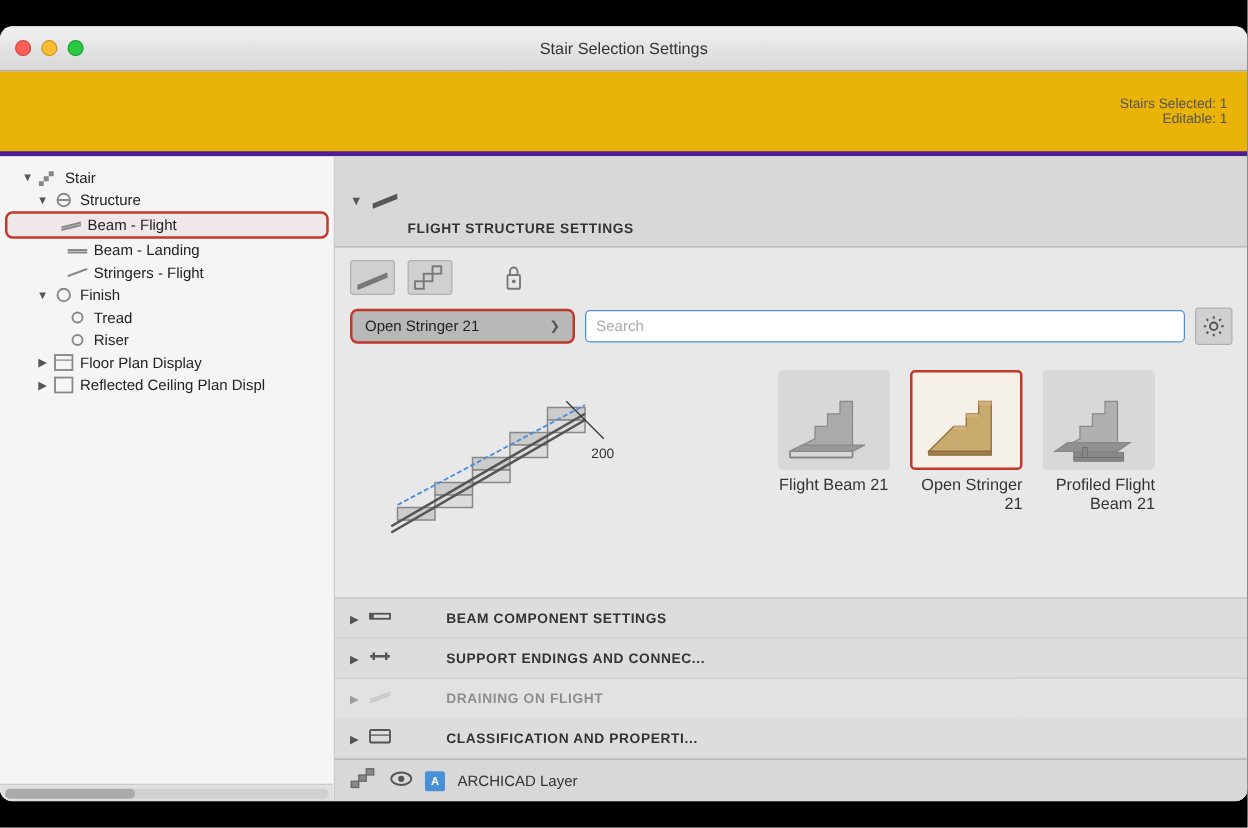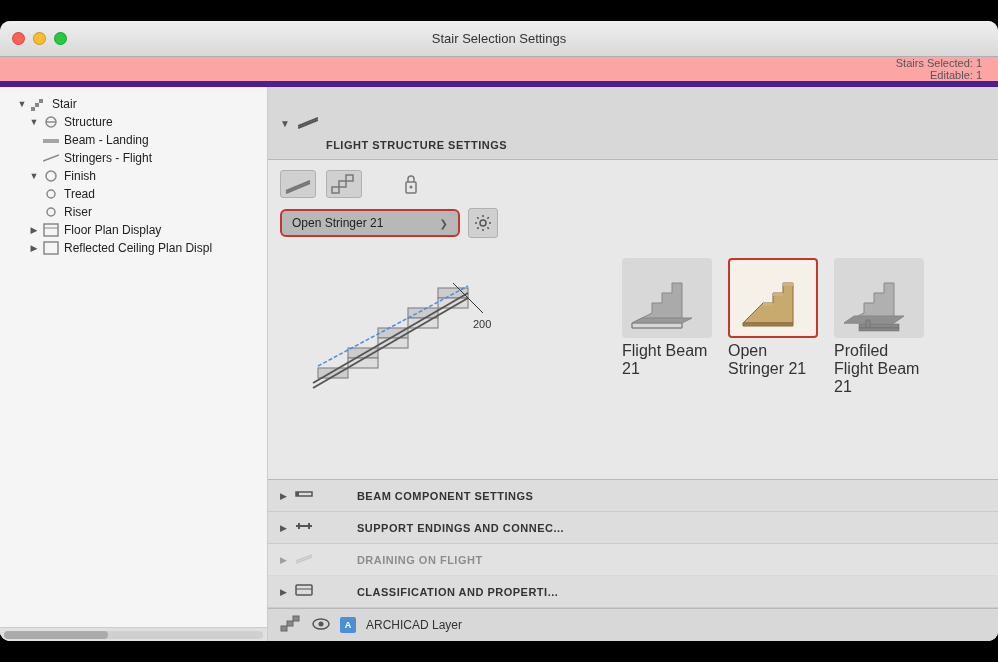--- a/index.html
+++ b/index.html
@@ -46,26 +46,26 @@
     }
     .btn-close { background: #ff5f57; }
     .btn-min { background: #febc2e; }
     .btn-max { background: #28c840; }
     .titlebar-title {
       font-size: 13px;
       font-weight: 500;
       color: #333;
     }
     .info-bar {
-      background: #fca5a5;
-      padding: 0 16px;
+      background: #eab308;
+      padding: 20px 16px;
       text-align: right;
       font-size: 11px;
       color: #555;
-      border-bottom: 6px solid #4c1d95;
+      border-bottom: 4px solid #4c1d95;
       flex-shrink: 0;
     }
     .main-content {
       display: flex;
       flex: 1;
       overflow: hidden;
     }
     
     .sidebar {
       width: 268px;
@@ -89,21 +89,21 @@
       font-size: 12px;
     }
     .tree-item.highlighted {
       border: 2px solid #c0392b;
       border-radius: 6px;
       background: #f0e8e8;
       margin: 0 4px;
     }
     .tree-indent-1 { padding-left: 16px; }
     .tree-indent-2 { padding-left: 28px; }
-    .tree-indent-3 { padding-left: 42px; }
+    .tree-indent-3 { padding-left: 42px; margin-left: 11px; }
     .tree-arrow {
       width: 12px;
       height: 12px;
       display: inline-flex;
       align-items: center;
       justify-content: center;
       color: #555;
       font-size: 9px;
       margin-right: 2px;
     }
@@ -297,23 +297,23 @@
       display: flex;
       align-items: center;
       justify-content: center;
       overflow: hidden;
     }
     .thumbnail-img.selected {
       border: 2px solid #c0392b;
       background: #f5f0e8;
     }
     .thumbnail-label {
-      font-size: 16px;
+      font-size: 13px;
       color: #333;
-      text-align: left;
+      text-align: right;
       max-width: 90px;
     }
     .bottom-sections {
       flex-shrink: 0;
       border-top: 1px solid #b8b8b8;
     }
     .section-row {
       display: flex;
       align-items: center;
       padding: 7px 12px;
@@ -416,20 +416,29 @@
           <span class="tree-arrow">▼</span>
           <span class="tree-icon">
             <svg width="16" height="14" viewBox="0 0 16 14">
                 <circle cx="8" cy="7" r="5" fill="none" stroke="#888" stroke-width="1.5"></circle>
                 <line x1="3" y1="7" x2="13" y2="7" stroke="#888" stroke-width="1.5"></line>
               </svg>
           </span>
           <span class="tree-label">Structure</span>
         </div>
 
+        <div class="tree-item tree-indent-3 highlighted">
+          <span class="tree-icon">
+            <svg width="16" height="12" viewBox="0 0 16 12">
+              <line x1="0" y1="8" x2="16" y2="4" stroke="#888" stroke-width="1.5"></line>
+              <line x1="0" y1="10" x2="16" y2="6" stroke="#888" stroke-width="1.5"></line>
+            </svg>
+          </span>
+          <span class="tree-label">Beam - Flight</span>
+        </div>
 
         <div class="tree-item tree-indent-3">
           <span class="tree-icon">
             <svg width="16" height="12" viewBox="0 0 16 12">
               <line x1="0" y1="6" x2="16" y2="6" stroke="#888" stroke-width="1.5"></line>
               <line x1="0" y1="8" x2="16" y2="8" stroke="#888" stroke-width="1.5"></line>
             </svg>
           </span>
           <span class="tree-label">Beam - Landing</span>
         </div>
@@ -538,20 +547,23 @@
               <circle cx="7" cy="13" r="1.5" fill="#777"></circle>
             </svg>
           </div>
         </div>
 
         <div class="dropdown-section">
           <div class="dropdown-btn">
             <span>Open Stringer 21</span>
             <span class="dropdown-arrow">❯</span>
           </div>
+          <div class="search-container">
+            <input class="search-input" type="text" placeholder="Search" style="">
+          </div>
           <div class="settings-btn">
             <svg width="18" height="18" viewBox="0 0 18 18">
               <circle cx="9" cy="9" r="3" fill="none" stroke="#555" stroke-width="1.5"></circle>
               <path d="M9 1v2M9 15v2M1 9h2M15 9h2M3.22 3.22l1.41 1.41M13.37 13.37l1.41 1.41M3.22 14.78l1.41-1.41M13.37 4.63l1.41-1.41" stroke="#555" stroke-width="1.5"></path>
             </svg>
           </div>
         </div>
 
         <div class="content-area">
 

